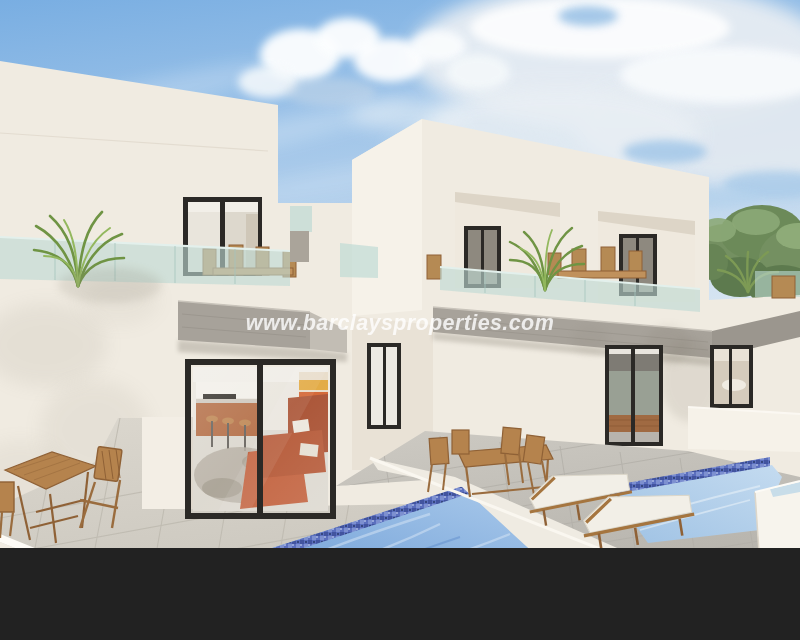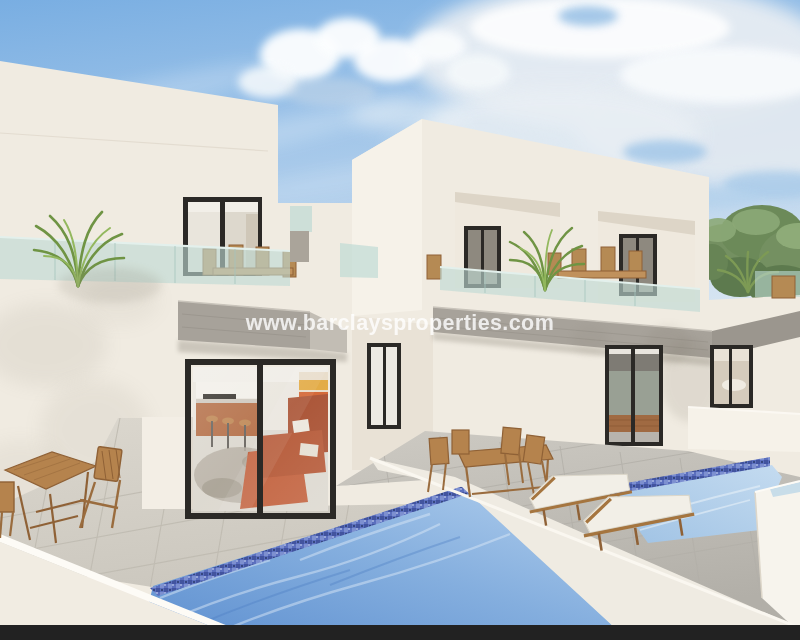--- a/index.html
+++ b/index.html
@@ -1,17 +1,17 @@
 <!DOCTYPE html>
 <html style="--sky-blue: #7fb2e2; --sky-pale: #d5e5f2; --cloud-white: #f6f9fc; --wall-cream: #f0ebe1; --wall-bright: #f6f2e9; --wall-shadow: #e4ddd1; --concrete-gray: #a7a29a; --glass-teal: #bedad4; --frame-dark: #2b2926; --pool-deep: #5d8fd0; --pool-light: #b7d4ec; --mosaic-blue: #5b6fbe; --waterline-aqua: #9adde0; --tile-warm: #d7d3ca; --tile-gray: #c5c2bb; --wood: #a97843; --sofa-terracotta: #c2613d; --foliage-green: #6e8f5a;"><head>
 <meta charset="utf-8">
 <style>
   html,body{margin:0;padding:0;background:#222;}
-  #stage{position:relative;width:800px;height:625px;overflow:hidden;
-         font-family:"Liberation Sans", sans-serif;}
+  #stage{position:relative;width:800px;height:548px;overflow:hidden;
+         font-family:"Liberation Sans", sans-serif;font-style:italic;}
   svg{display:block}
   .c-wall{fill:var(--wall-cream,#f0ebe1)}
   .c-wallbright{fill:var(--wall-bright,#f6f2e9)}
   .c-concrete{fill:var(--concrete-gray,#a7a29a)}
   .c-glass{fill:var(--glass-teal,#bedad4)}
   .c-frame{fill:var(--frame-dark,#2b2926)}
   .c-wood{stroke:var(--wood,#a97843)}
   .watermark-text{font-family:"Liberation Sans", sans-serif;font-weight:bold;
      font-size:21.5px;letter-spacing:0.4px;fill:#ffffff;fill-opacity:0.80;}
 </style>

